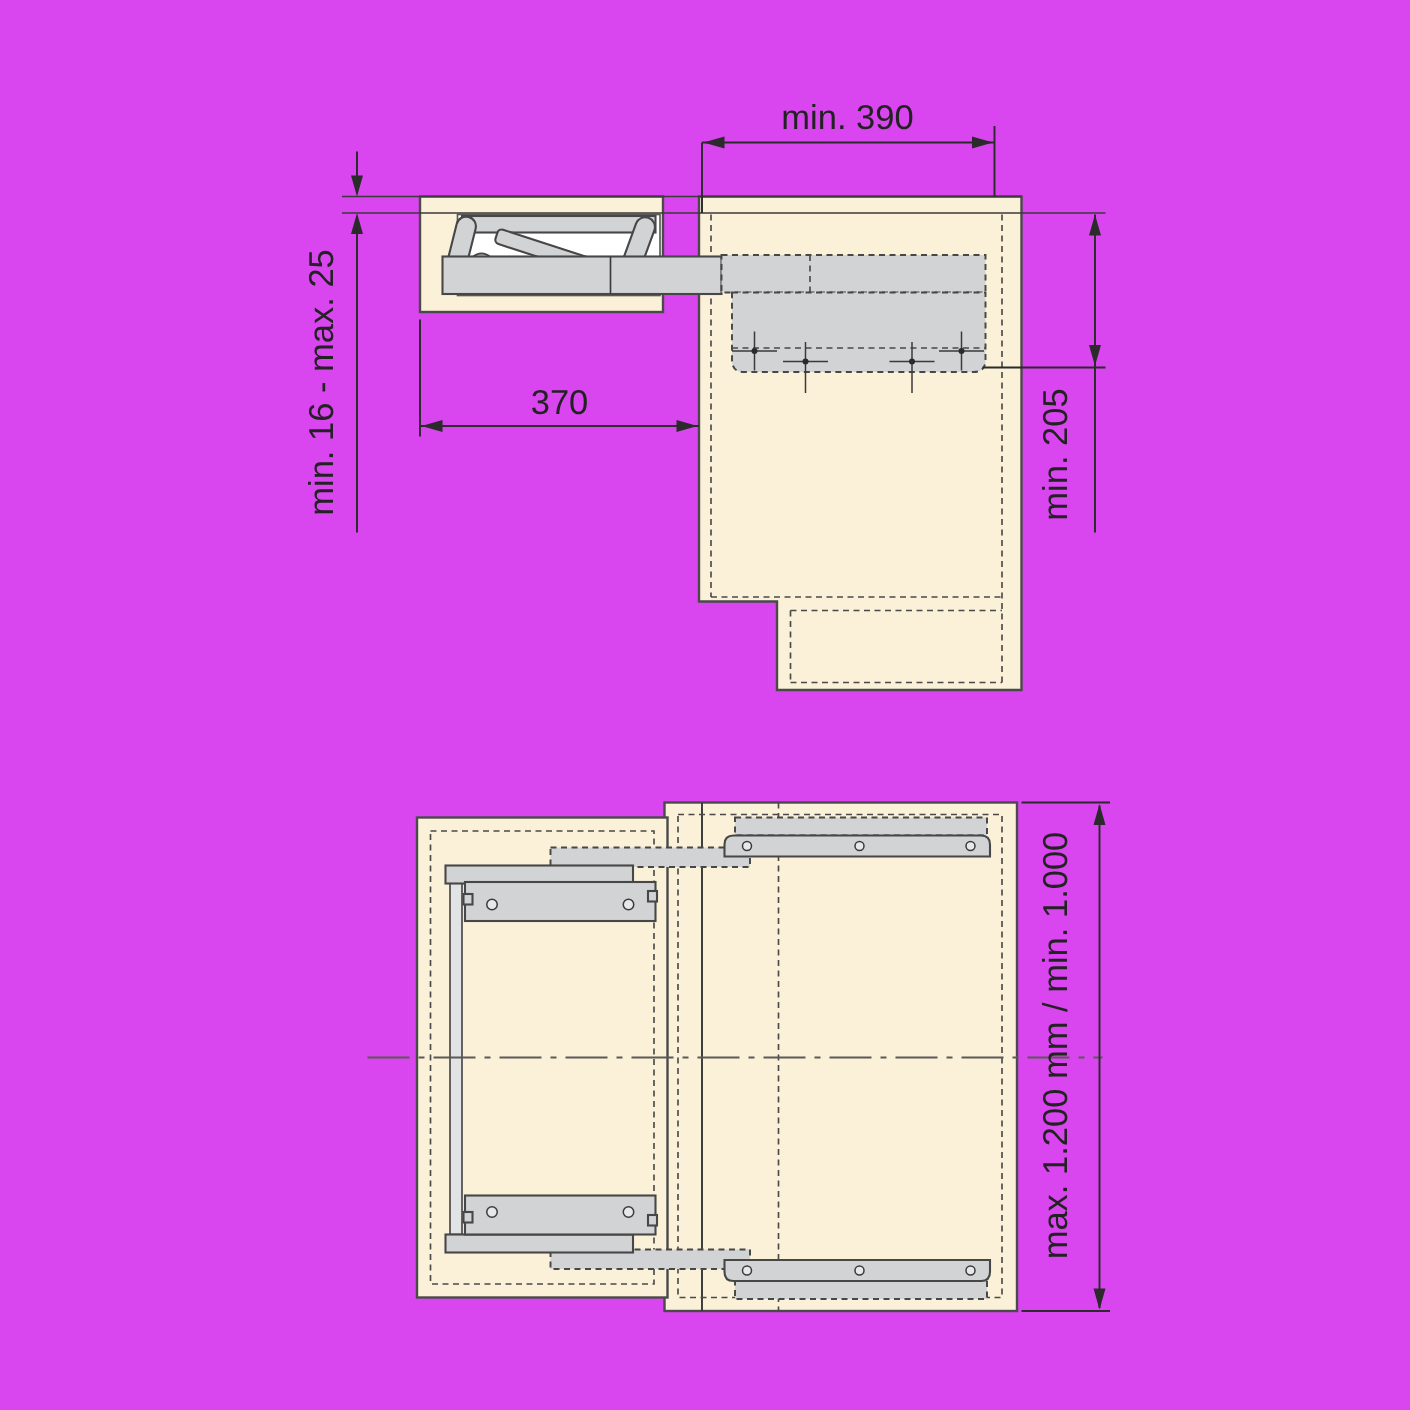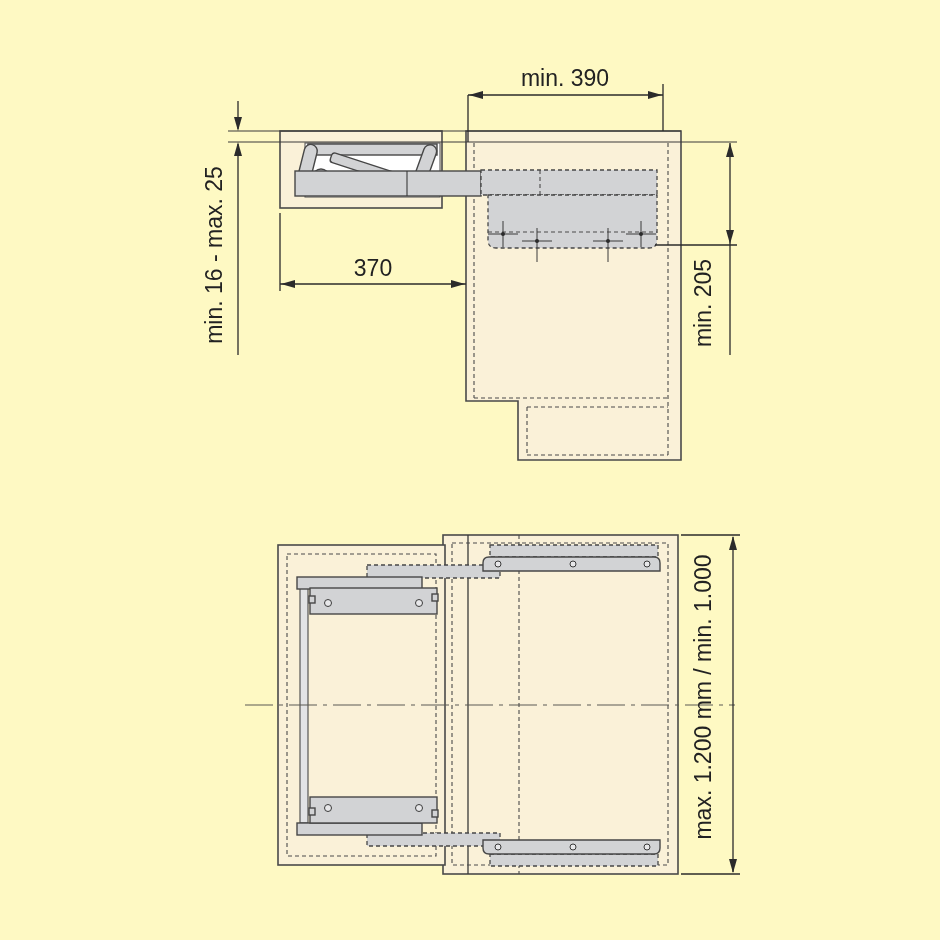--- a/index.html
+++ b/index.html
@@ -1,16 +1,16 @@
 <!DOCTYPE html>
 <html><head>
 <meta charset="utf-8">
 <style>
   html,body{margin:0;padding:0;background:#ffffff;}
-  #canvas{position:relative;width:940px;height:940px;background:#fef9c3;overflow:hidden;
+  #canvas{position:relative;width:940px;height:940px;background:#d946ef;overflow:hidden;
           font-family:"Liberation Sans",sans-serif;}
   svg{position:absolute;left:0;display:block;}
   #top-view{top:0;}
   #bottom-view{top:500px;}
   .panel{fill:#faf1d8;stroke:#4a4a4a;stroke-width:1.6;}
   .recess{fill:#ffffff;stroke:#5a5a5a;stroke-width:1.1;}
   .hw{fill:#d2d3d5;stroke:#474747;stroke-width:1.4;}
   .hw-dash{fill:#d2d3d5;stroke:#474747;stroke-width:1.3;stroke-dasharray:4 3;}
   .rail-fill{fill:#e2e3e5;stroke:#474747;stroke-width:1.1;}
   .ln{stroke:#3a3a3a;stroke-width:1.3;fill:none;}

